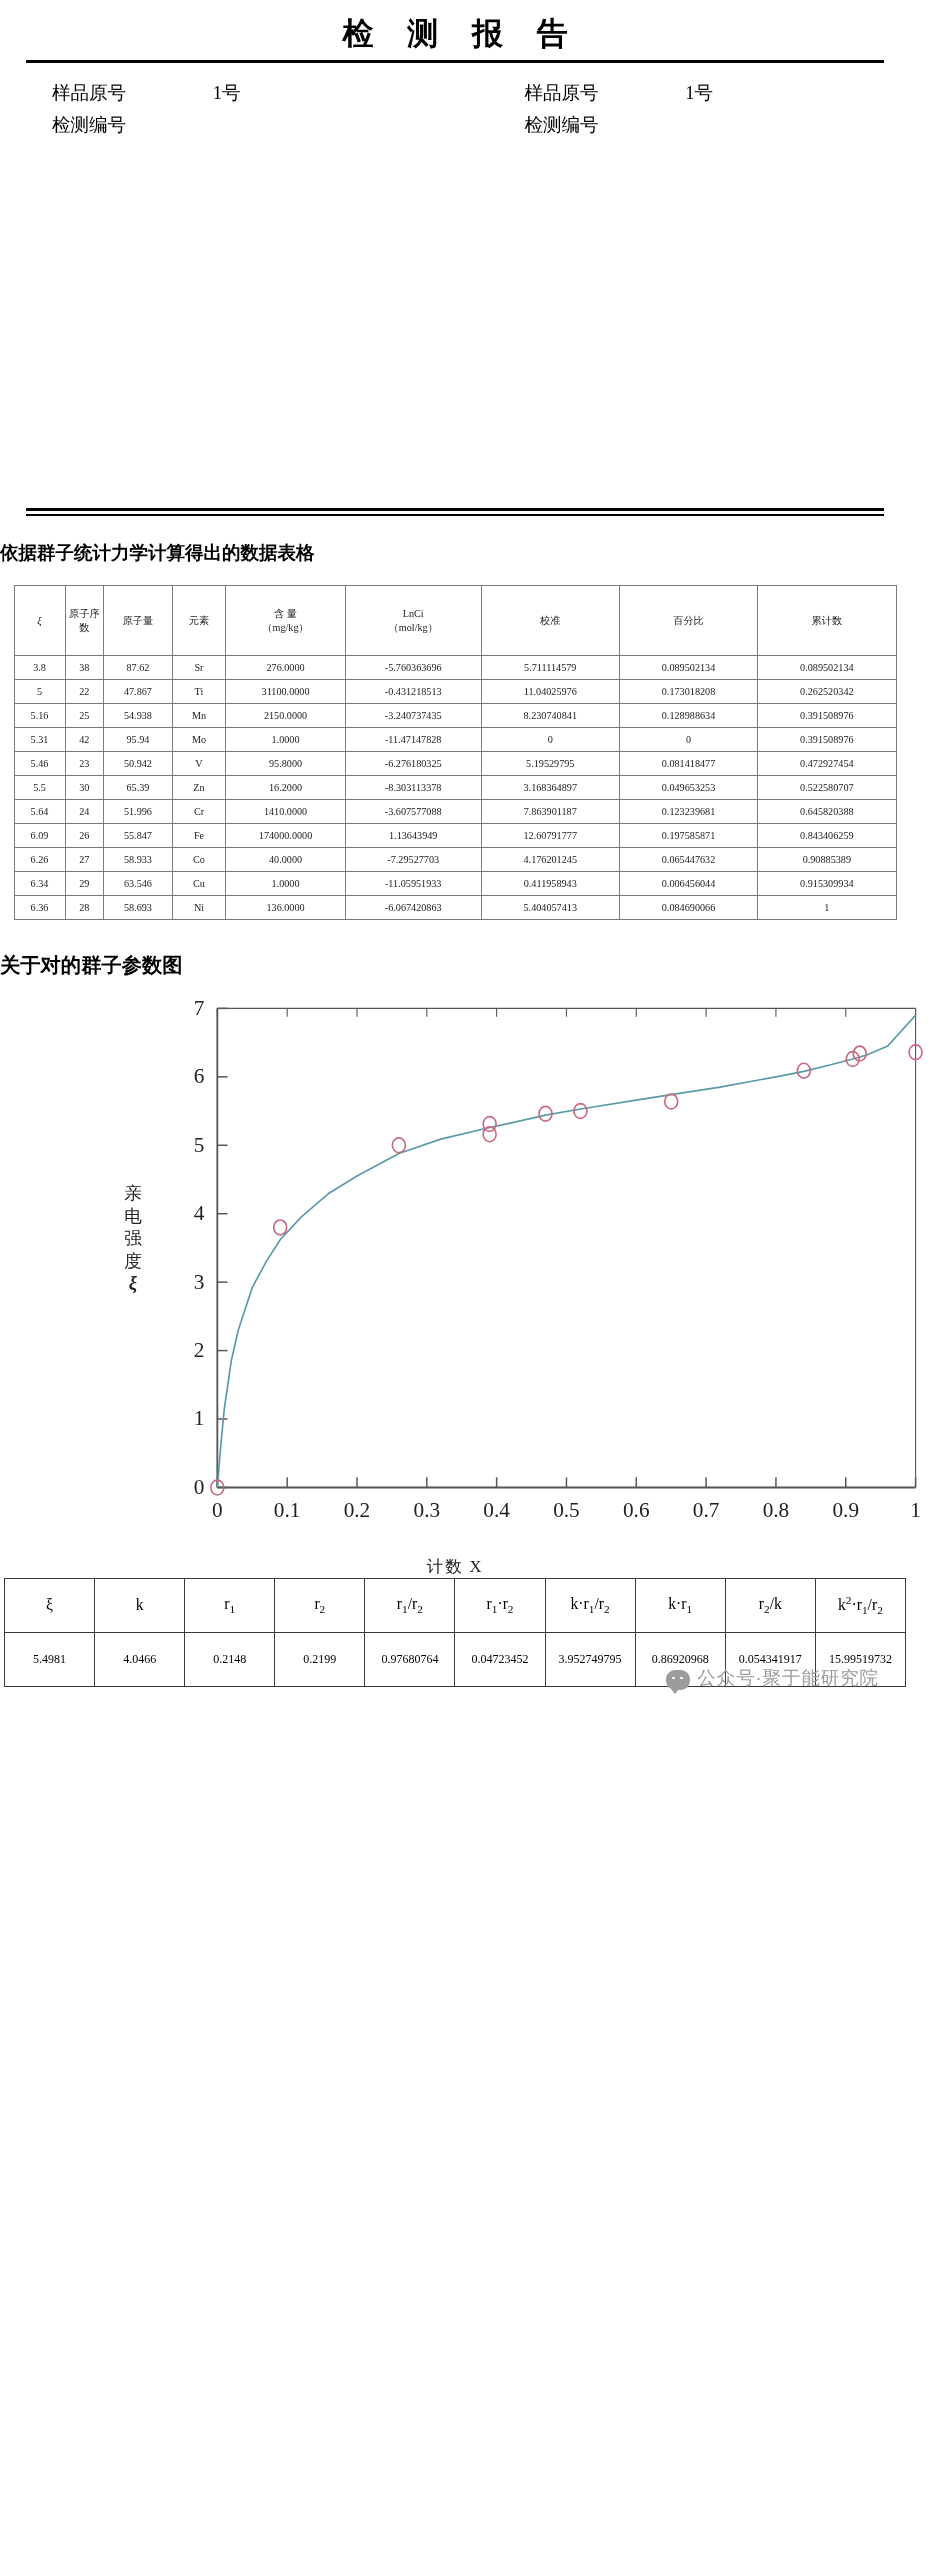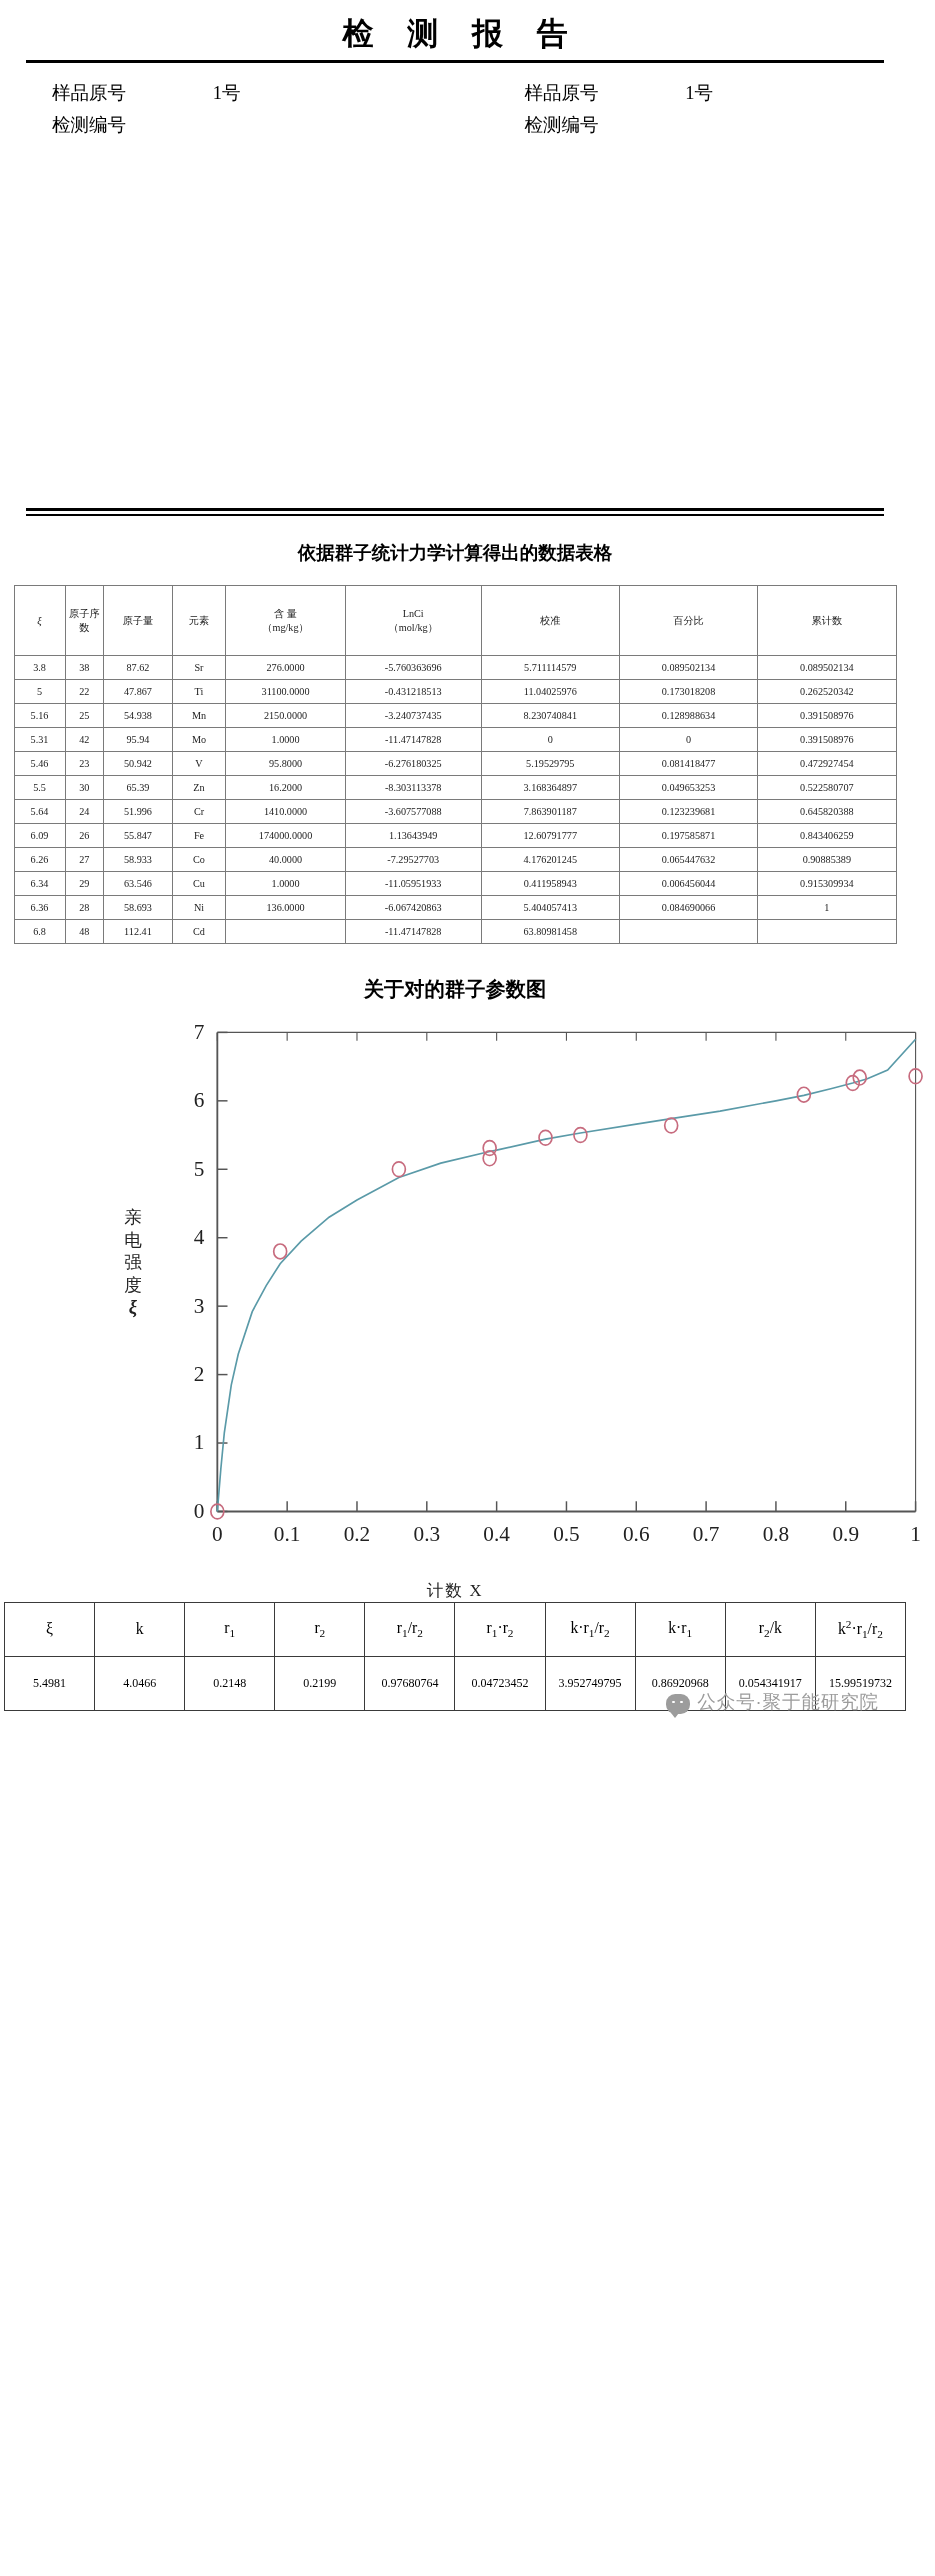--- a/index.html
+++ b/index.html
@@ -51,21 +51,20 @@
     display:flex; align-items:baseline;
     font-size:19.4px;
     height:45px;
   }
   .erow .cn   { width:100px; text-align:center; padding-left:13px; }
   .erow .sym  { width:109px; text-align:center; font-family:"Liberation Mono","DejaVu Sans Mono",monospace; font-size:17.6px; }
   .erow .num  { width:215px; text-align:right;  font-family:"Liberation Mono","DejaVu Sans Mono",monospace; font-size:17.6px; padding-right:7.4px; }
 
   
   .sec-title {
-    text-align:center;
     font-weight:bold;
     font-size:18.5px;
   }
   .sec-title.t1 { padding:24px 0 20.3px 0; }
   .sec-title.t2 { padding:31px 0 9.2px 0; font-size:20.3px; }
   .sec-title.t3 { padding:18.5px 0 9.2px 0; font-size:17.6px; }
 
   
   table.data {
     border-collapse:collapse;
@@ -437,31 +436,20 @@
         <tr>
           <td class="c">6.36</td>
           <td class="c">28</td>
           <td class="c">58.693</td>
           <td class="c">Ni</td>
           <td class="l">136.0000</td>
           <td class="l">-6.067420863</td>
           <td class="l">5.404057413</td>
           <td class="l">0.084690066</td>
           <td class="l">1</td>
-        </tr>
-        <tr>
-          <td class="c">6.8</td>
-          <td class="c">48</td>
-          <td class="c">112.41</td>
-          <td class="c">Cd</td>
-          <td class="l"></td>
-          <td class="l">-11.47147828</td>
-          <td class="l">63.80981458</td>
-          <td class="l"></td>
-          <td class="l"></td>
         </tr>
       </tbody>
   </table>
 
   <div class="sec-title t2">关于对的群子参数图</div>
 
   <div class="chart-wrap">
     <div class="ylabel">
       <span>亲</span><br>
       <span>电</span><br>

